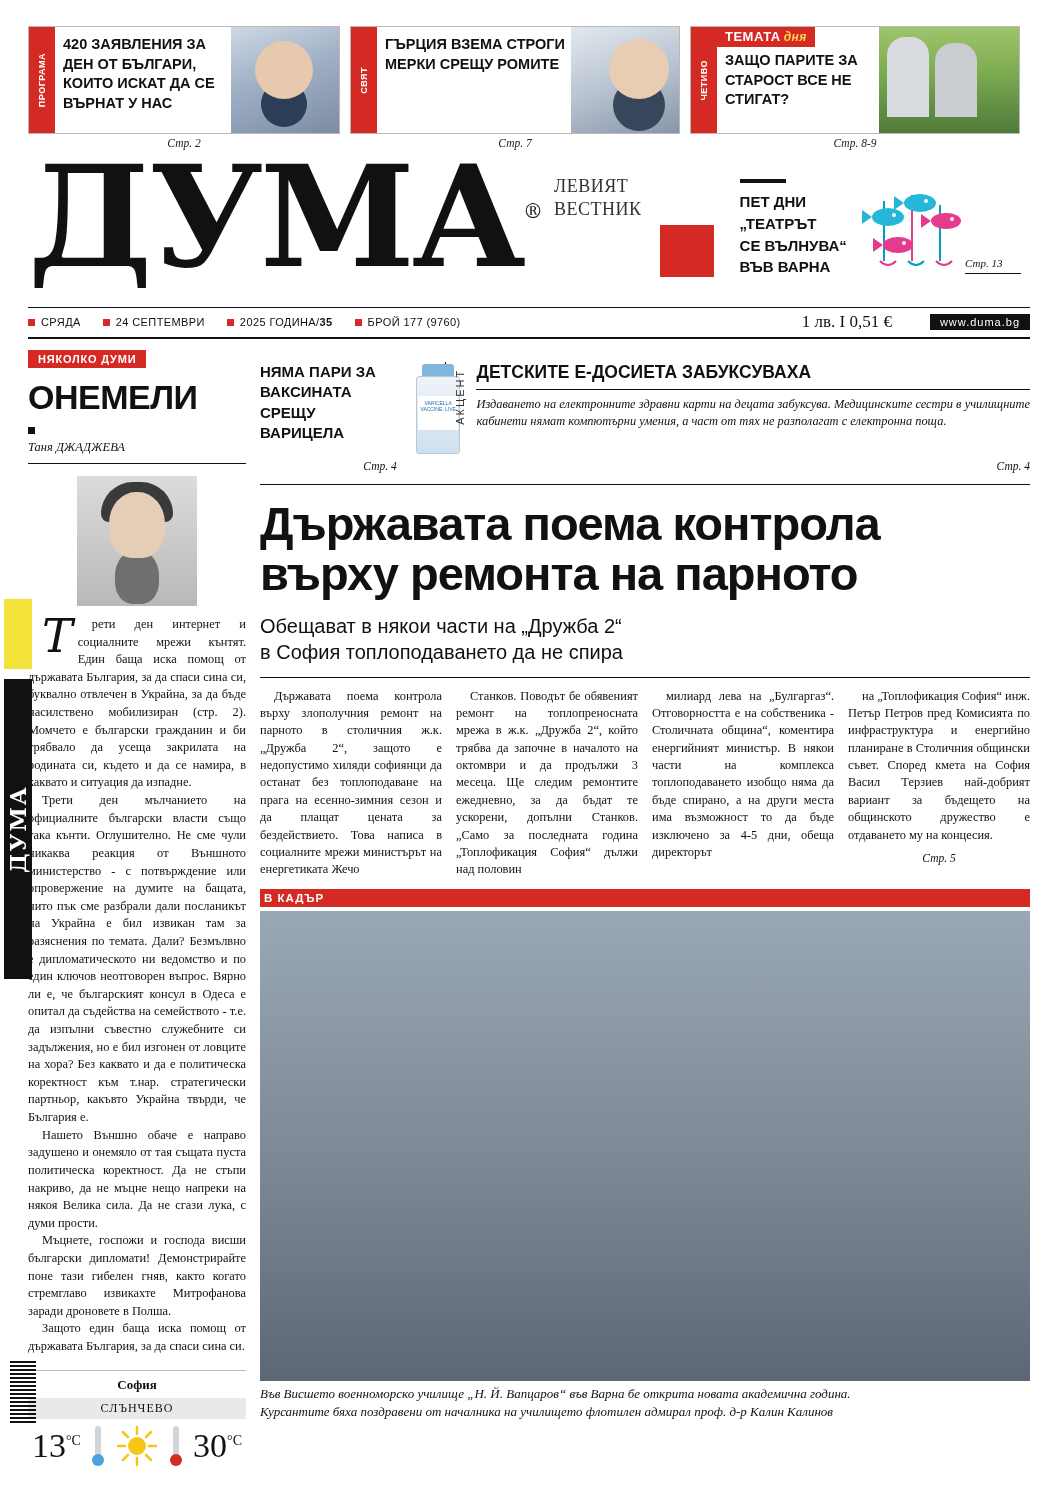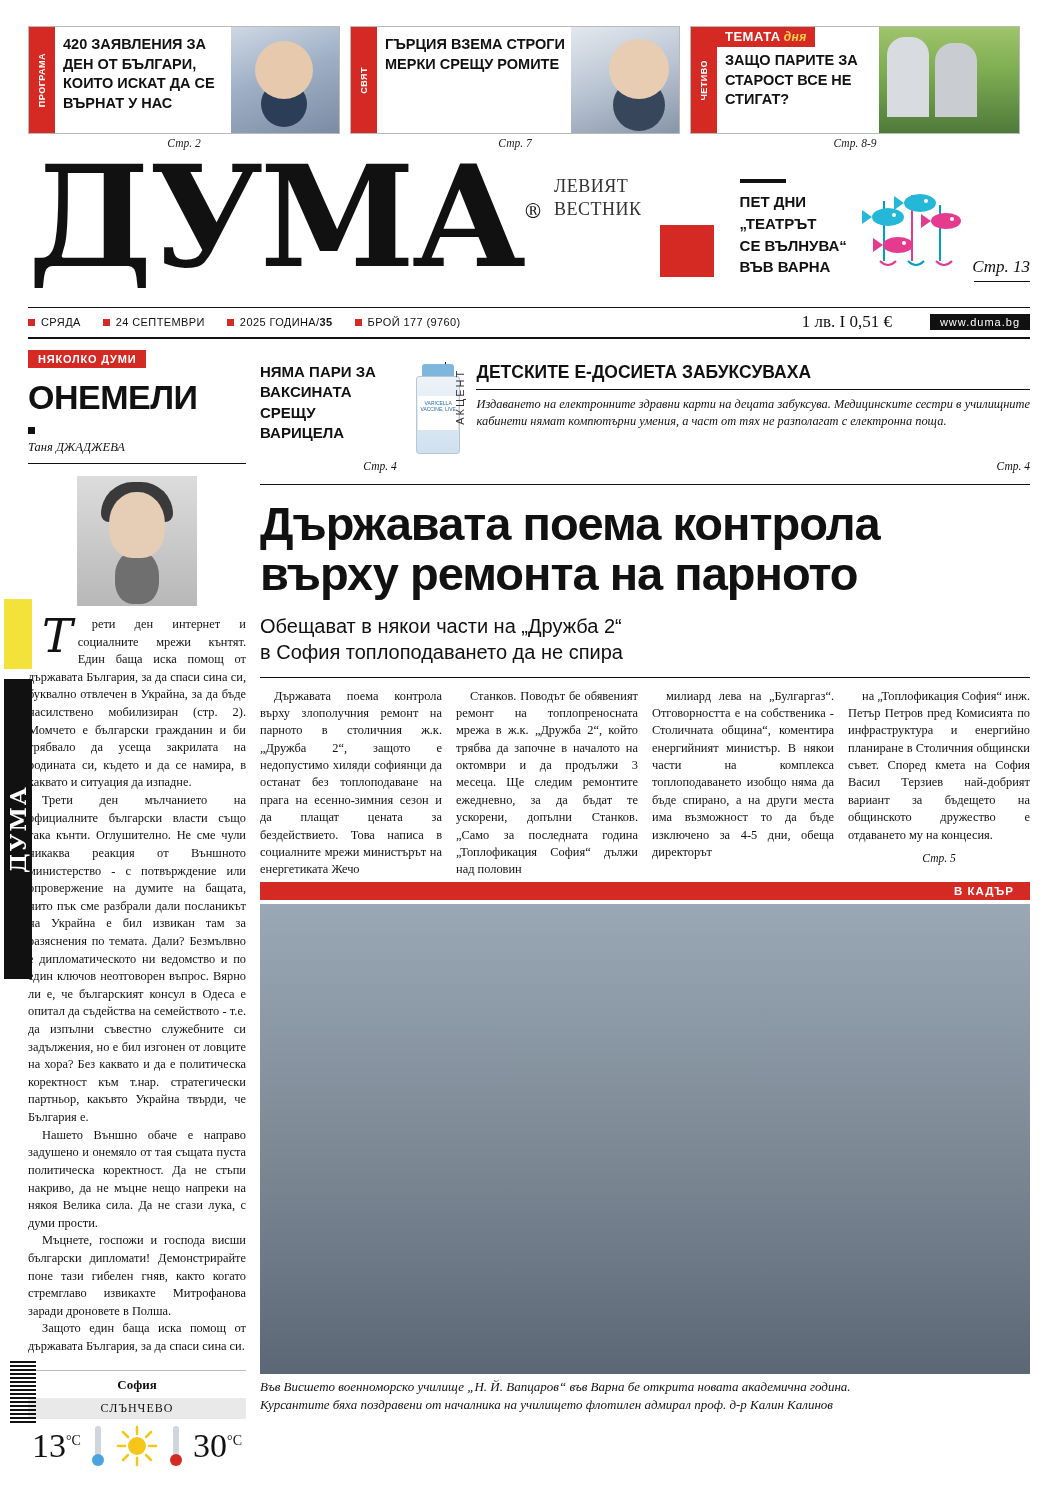--- a/index.html
+++ b/index.html
@@ -64,21 +64,21 @@
     font-family:"Liberation Serif", serif; font-size:18px; line-height:1.25;
     color:#333; margin-left:14px; margin-top:22px; letter-spacing:.5px;
   }
   .redsq { width:54px; height:52px; background:#d42a23; margin-left:18px; margin-top:72px; }
   .promo {
     margin-left:26px; margin-top:26px; font-family:"Liberation Sans", sans-serif;
     font-weight:bold; font-size:15px; line-height:1.45; color:#111;
   }
   .promo .bar { width:46px; height:4px; background:#111; margin-bottom:8px; }
   .fishes { position:absolute; right:56px; top:34px; width:120px; height:92px; }
-  .stp13 { position:absolute; right:0; top:104px; font-style:italic; font-size:17px; }
+  .stp13 { position:absolute; right:9px; top:104px; font-style:italic; font-size:11px; }
   .stp13:after{ content:""; display:block; border-bottom:1px solid #111; width:56px; margin-top:4px; margin-left:auto;}
 
   
   .infobar {
     display:flex; align-items:center; gap:22px; border-top:1px solid #111; border-bottom:2px solid #111;
     padding:4px 0 5px 0; margin-top:4px; font-family:"Liberation Sans", sans-serif; font-size:11px; letter-spacing:.4px;text-align:center;
   }
   .infobar .sq { width:7px; height:7px; background:#d42a23; display:inline-block; margin-right:6px; }
   .price { margin-left:auto; font-family:"Liberation Serif", serif; font-size:17px; letter-spacing:0; }
   .site { background:#111; color:#fff; font-size:11px; padding:2px 10px; margin-left:16px; letter-spacing:1px; font-family:"Liberation Sans", sans-serif; }
@@ -146,21 +146,21 @@
   .subhead { font-family:"Liberation Sans", sans-serif; font-size:20px; line-height:1.3; margin-top:14px; color:#111; }
   .rule { border-bottom:1px solid #111; margin-top:12px; }
   .story { display:flex; gap:14px; margin-top:10px; }
   .story .c { flex:1 1 0; font-size:12.4px; line-height:1.4; text-align:justify; }
   .story .c p { margin:0; text-indent:14px; }
   .story .c p:first-child { text-indent:14px; }
   .stp5 { font-style:italic; font-size:11.5px; text-align:center; margin-top:6px; }
 
   
   .vkadar { background:#d42a23; color:#fff; font-family:"Liberation Sans", sans-serif; font-weight:bold;
-            font-size:11.5px; letter-spacing:1px; text-align:right; padding:3px 16px; margin-top:3px; }
+            font-size:11.5px; letter-spacing:1px; text-align:left; padding:3px 4px; margin-top:10px; }
   .bigphoto { position:relative; width:100%; height:470px; overflow:hidden; margin-top:4px;
               background:linear-gradient(180deg,#8a97a6 0%,#6d7a88 30%,#4e5a67 100%); }
   .wall { position:absolute; inset:0; background:linear-gradient(180deg,#9aa7b4 0%,#7b8894 55%,#5c6775 100%); }
   .caption { font-style:italic; font-size:13px; line-height:1.4; margin-top:4px; }
 </style>
 </head>
 <body>
 
 <div class="page">
 

